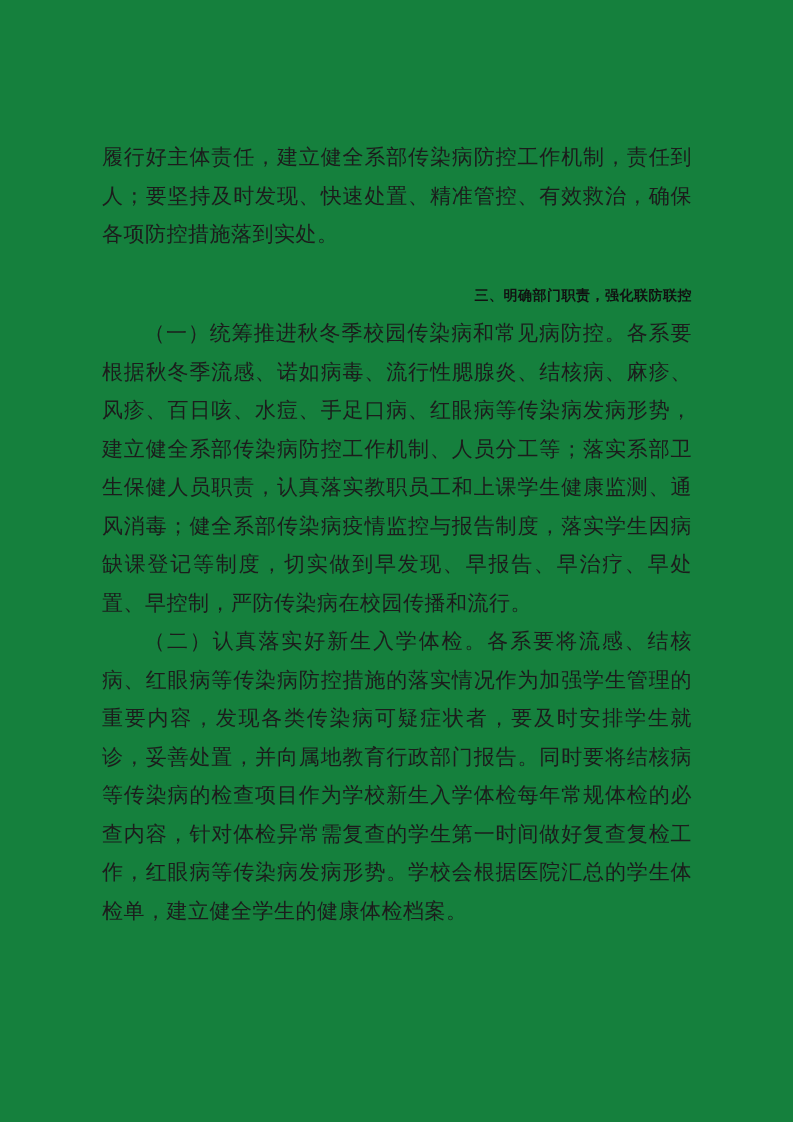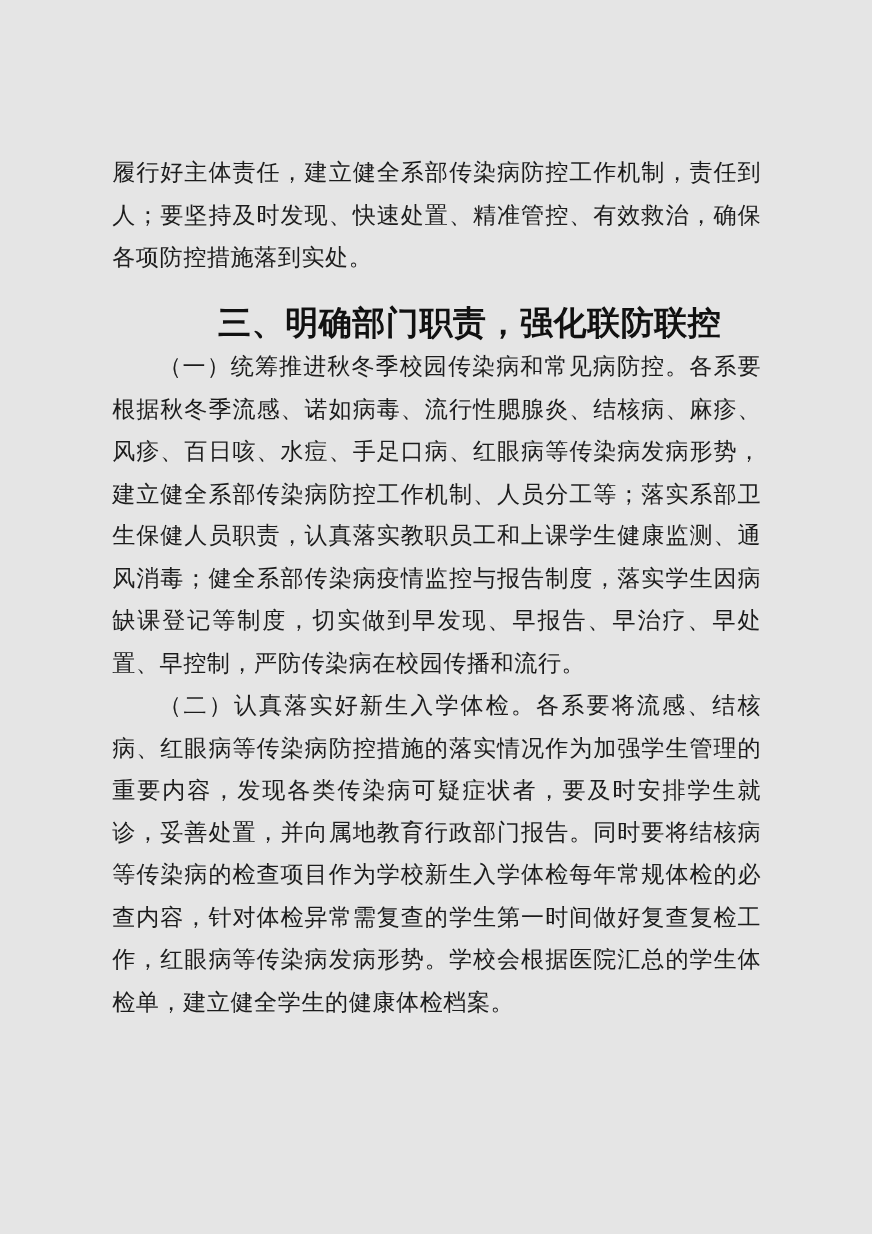--- a/index.html
+++ b/index.html
@@ -4,21 +4,21 @@
 <style>
   html, body {
     margin: 0;
     padding: 0;
     background: #ffffff;
   }
   .page {
     position: relative;
     width: 793px;
     height: 1122px;
-    background: #e5e5e5;
+    background: #15803d;
     overflow: hidden;
   }
   .content {
     position: absolute;
     left: 102px;
     top: 138px;
     width: 590px;
     color: #1c1c1c;
   }
   .body-para {
@@ -30,25 +30,25 @@
     text-justify: inter-character;
     letter-spacing: 0.5px;
   }
   .body-para.indent {
     text-indent: 2em;
   }
   .section-heading {
     margin: 22px 0 0 0;
     font-family: "Liberation Sans", "DejaVu Sans", sans-serif;
     font-weight: bold;
-    font-size: 30px;
+    font-size: 14px;
     line-height: 38.5px;
     text-indent: 2em;
     color: #111111;
-    text-align: center;
+    text-align: right;
     letter-spacing: 0.5px;
   }
 </style>
 </head>
 <body>
 
 <div class="page">
   <div class="content">
     <p class="body-para">履行好主体责任，建立健全系部传染病防控工作机制，责任到人；要坚持及时发现、快速处置、精准管控、有效救治，确保各项防控措施落到实处。</p>
     <h2 class="section-heading">三、明确部门职责，强化联防联控</h2>

